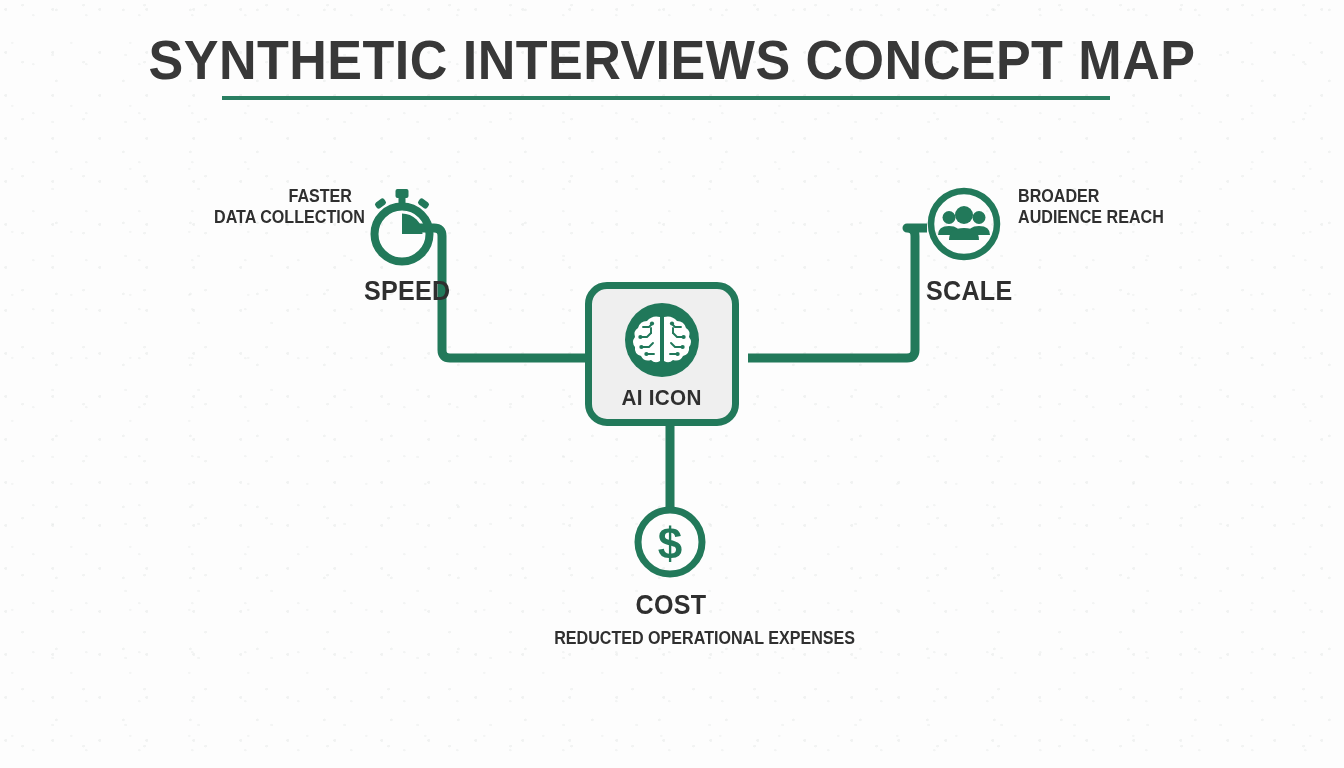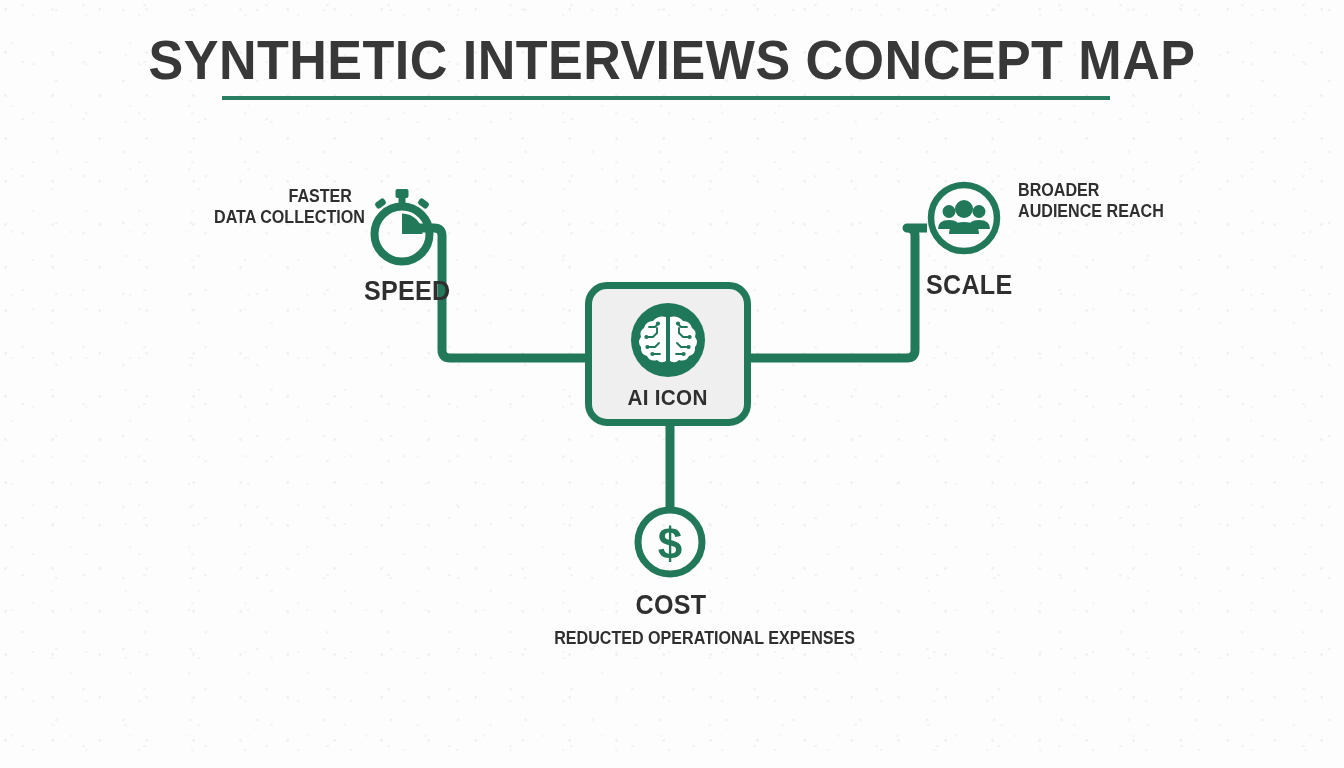--- a/index.html
+++ b/index.html
@@ -101,21 +101,21 @@
     transform-origin: 100% 50%;
   }
   #speed-title {
     position: absolute;
     left: 4px;
     top: 90px;
     transform-origin: 0 50%;
   }
 
   
-  #scale-node { left: 926px; top: 180px; }
+  #scale-node { left: 926px; top: 186px; }
   #scale-desc {
     position: absolute;
     left: 92px;
     top: 0px;
     width: 230px;
     text-align: left;
     transform-origin: 0 50%;
   }
   #scale-title {
     position: absolute;
@@ -140,21 +140,21 @@
     top: 124px;
     width: 254px;
     text-align: center;
     transform-origin: 50% 50%;
   }
 
   
   #center-node {
     left: 585px;
     top: 282px;
-    width: 166px;
+    width: 154px;
     height: 144px;
     box-sizing: border-box;
     background: #efefef;
     border: 7px solid #22795a;
     border-radius: 22px;
     display: flex;
     flex-direction: column;
     align-items: center;
     justify-content: flex-start;
     z-index: 3;

